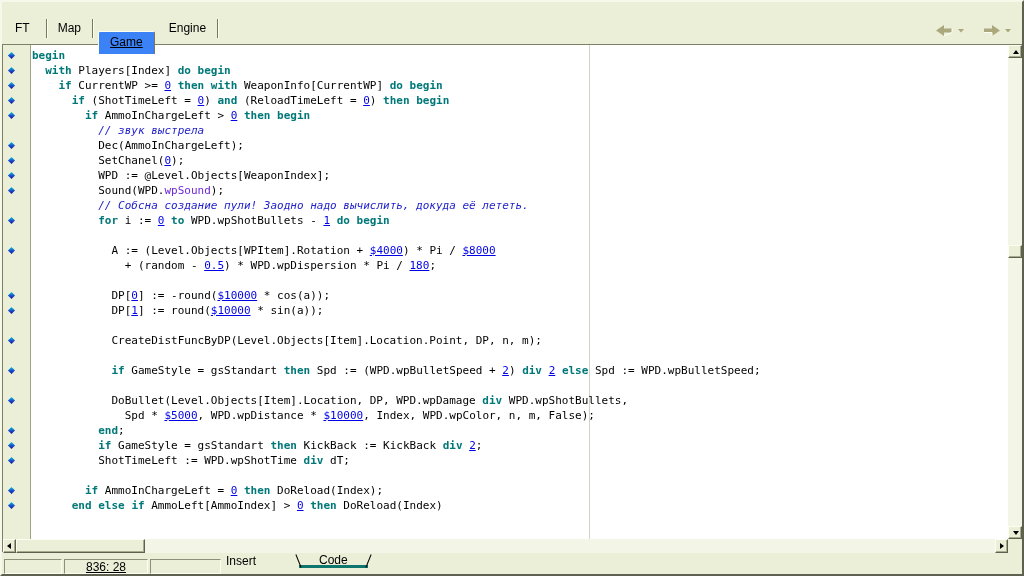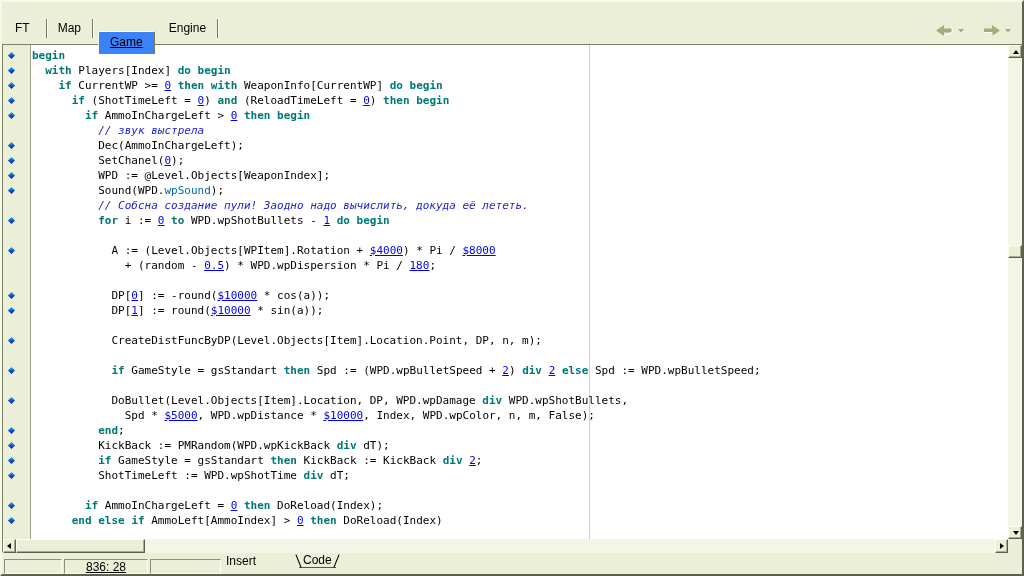--- a/index.html
+++ b/index.html
@@ -49,21 +49,21 @@
   .gcell { width:29px; flex:none; position:relative; }
   .dot { position:absolute; left:6px; top:5px; width:5px; height:5px;
     background:linear-gradient(135deg,#00C8D8 0%,#1E3FC8 60%,#101E90 100%);
     transform:rotate(45deg); }
   .ccell { flex:1; white-space:pre; overflow:hidden;
     font-family:"DejaVu Sans Mono","Liberation Mono",monospace; font-size:11px; line-height:15px; color:#000; }
   .sp { color:#000000; }
   .sk { color:#007878; font-weight:bold; }
   .sn { color:#0000E6; text-decoration:underline; }
   .sc { color:#2222CC; font-style:italic; }
-  .so { color:#0369a1;text-align:center; }
+  .so { color:#6d28d9;text-align:center; }
 
   
   .sbtn { position:absolute; background:#ECEFD8; border:1px solid;
     border-color:#FDFEF2 #5F6150 #5F6150 #FDFEF2; box-shadow:inset -1px -1px 0 #A9AB8E; }
   .tri { position:absolute; width:0; height:0; }
   .vscroll { position:absolute; left:1005px; top:0; width:14px; height:494px; background:#F3F5E6; }
   .vscroll .up { left:0; top:0; width:14px; height:13px; }
   .vscroll .down { left:0; bottom:0; width:14px; height:13px; }
   .vscroll .thumb { left:0; top:200px; width:14px; height:13px; }
   .tri-up { left:4px; top:4px; border-left:3px solid transparent; border-right:3px solid transparent; border-bottom:4px solid #000; }
@@ -81,21 +81,21 @@
   .spanel { position:absolute; top:6px; height:15px; border:1px solid; border-color:#8D8F77 #FDFEF2 #FDFEF2 #8D8F77;
     display:flex; align-items:center; justify-content:center; color:#000;text-decoration:underline; }
   .sp1 { left:2px; width:58px; }
   .sp2 { left:62px; width:84px; }
   .sp3 { left:148px; width:71px; }
   .insert-mode { position:absolute; left:224px; top:1px; line-height:15px; color:#000; }
   .codetab { position:absolute; left:296px; top:0px; height:16px; display:flex; align-items:flex-start; }
   .slash { width:1px; height:14px; background:#000; margin-top:1px; }
   .slash.l { transform:rotate(-22deg); }
   .slash.r { transform:rotate(22deg); }
-  .ct-label { border-bottom:1px solid #0f766e; padding:0 4px; height:15px; line-height:14px; color:#000; }
+  .ct-label { border-bottom:3px solid #0f766e; padding:0 20px; height:15px; line-height:14px; color:#000; }
 </style>
 </head>
 <body>
 
 <div class="window">
 
 
   <div class="tabbar">
     <div class="tab first">FT</div>
     <div class="tab">Map</div>
@@ -260,26 +260,20 @@
           <div class="line">
             <div class="gcell">
               <span class="dot"></span>
             </div>
             <div class="ccell"><span class="sp">          </span><span class="sk">end</span><span class="sp">;</span></div>
           </div>
           <div class="line">
             <div class="gcell">
               <span class="dot"></span>
             </div>
-            <div class="ccell"><span class="sp">          KickBack := PMRandom(WPD.wpKickBack </span><span class="sk">div</span><span class="sp"> dT);</span></div>
-          </div>
-          <div class="line">
-            <div class="gcell">
-              <span class="dot"></span>
-            </div>
             <div class="ccell"><span class="sp">          </span><span class="sk">if</span><span class="sp"> GameStyle = gsStandart </span><span class="sk">then</span><span class="sp"> KickBack := KickBack </span><span class="sk">div</span><span class="sp"> </span><span class="sn">2</span><span class="sp">;</span></div>
           </div>
           <div class="line">
             <div class="gcell">
               <span class="dot"></span>
             </div>
             <div class="ccell"><span class="sp">          ShotTimeLeft := WPD.wpShotTime </span><span class="sk">div</span><span class="sp"> dT;</span></div>
           </div>
           <div class="line">
             <div class="gcell"></div>

